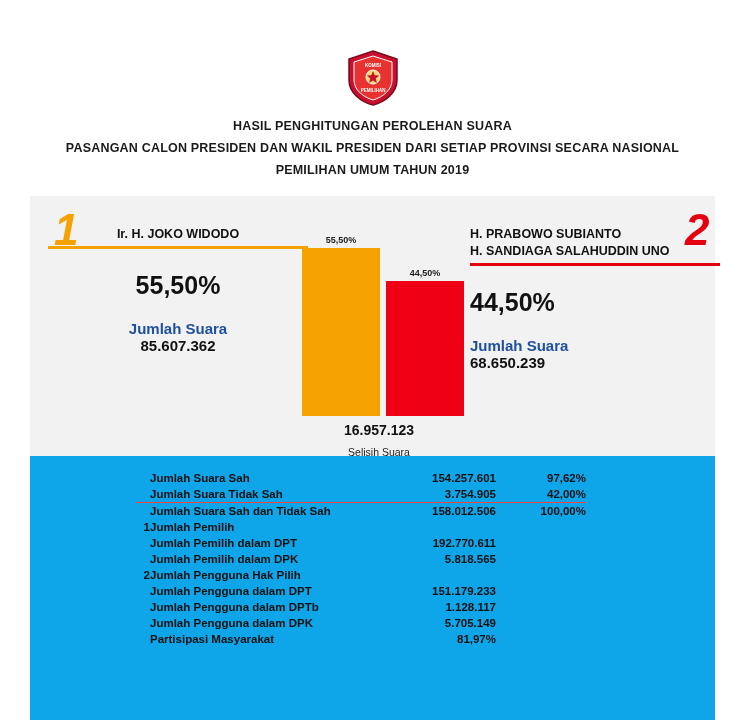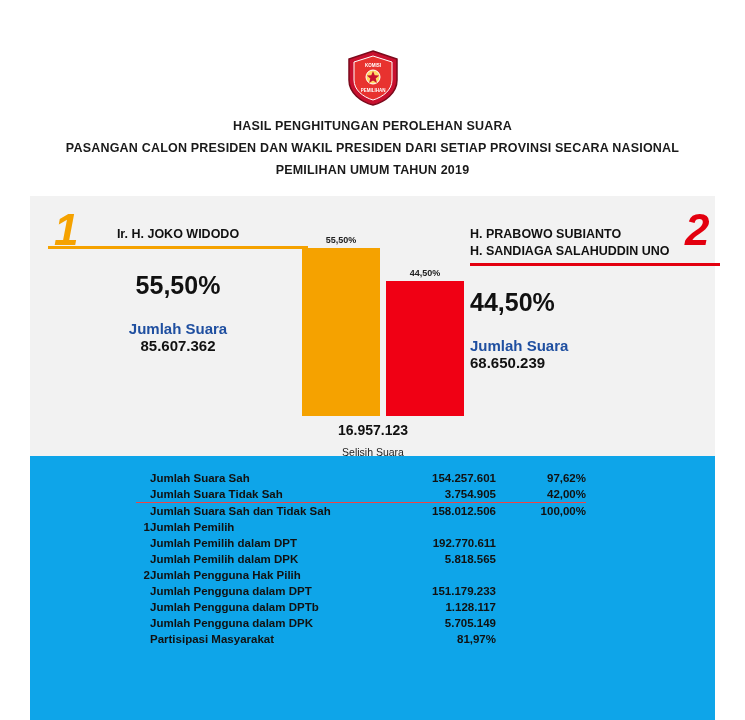--- a/index.html
+++ b/index.html
@@ -139,21 +139,21 @@
     margin-bottom: 3px;
   }
   .bar {
     width: 78px;
   }
   .bar.c1 { background: #F5A200; height: 168px; }
   .bar.c2 { background: #F00014; height: 135px; }
 
   .selisih {
     position: absolute;
-    left: 248px;
+    left: 254px;
     top: 226px;
     width: 190px;
     text-align: center;
   }
   .selisih-num {
     font-size: 14px;
     font-weight: bold;
     color: #111111;
   }
   .selisih-label {

